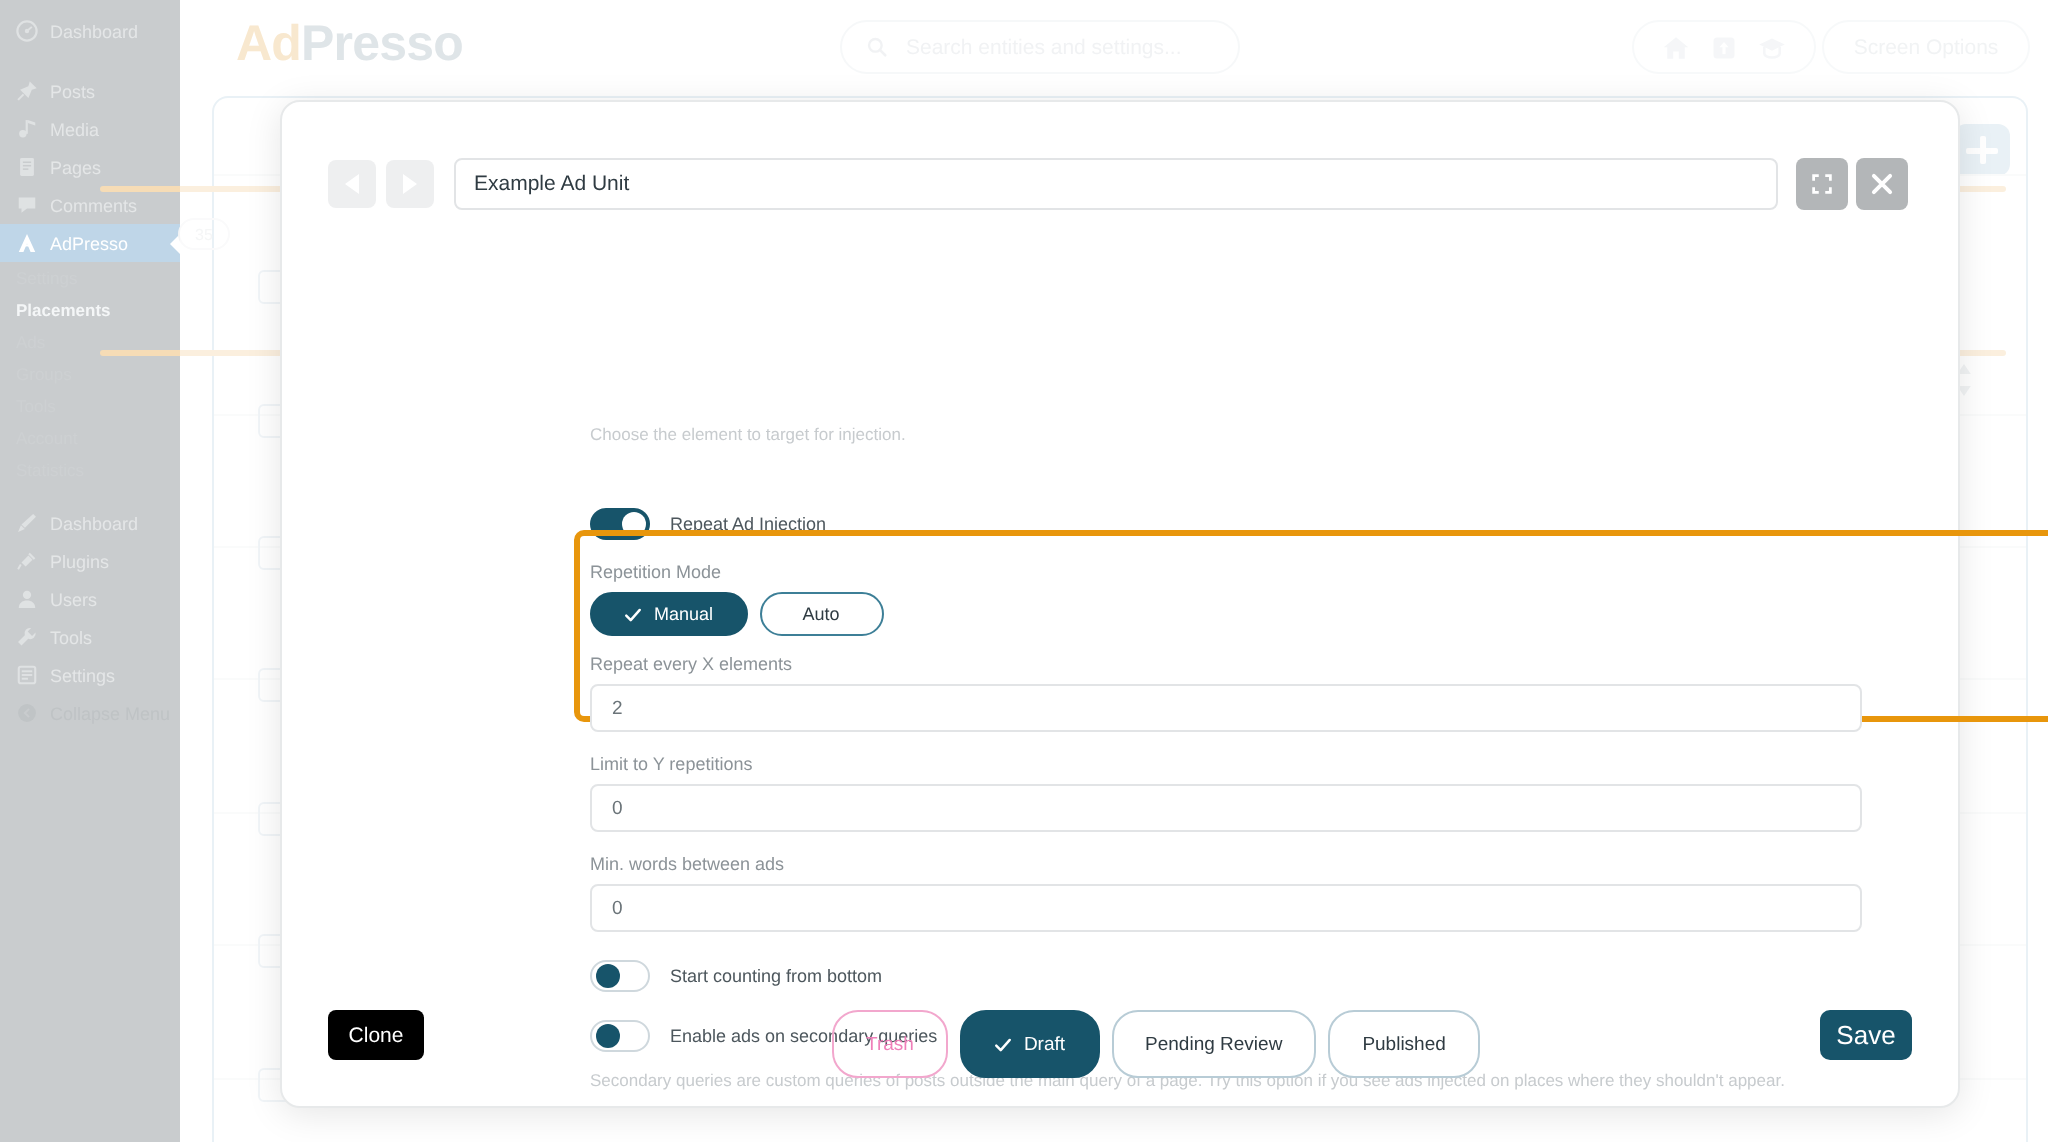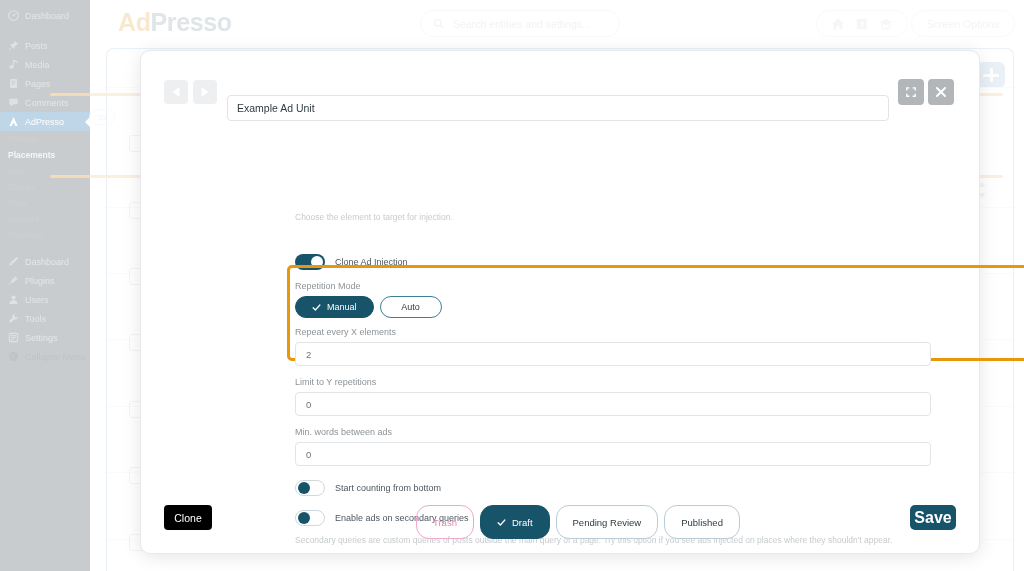--- a/index.html
+++ b/index.html
@@ -115,21 +115,21 @@
   .modal-head { position: relative; height: 68px; }
   .navbtn {
     position: absolute; top: 29px; width: 24px; height: 24px;
     background: #eeeff0; border-radius: 4px;
   }
   .navbtn.prev { left: 23px; } .navbtn.next { left: 52px; }
   .navbtn .tri { position: absolute; left: 50%; top: 50%; transform: translate(-50%,-50%); }
   .tri-l { border-top: 5px solid transparent; border-bottom: 5px solid transparent; border-right: 7px solid #ffffff; }
   .tri-r { border-top: 5px solid transparent; border-bottom: 5px solid transparent; border-left: 7px solid #ffffff; }
   .title-input {
-    position: absolute; left: 86px; top: 44px; width: 662px; height: 26px;
+    position: absolute; left: 86px; top: 28px; width: 662px; height: 26px;
     border: 1px solid #e2e4e6; border-radius: 4px; padding: 0 9px;
     font-size: 10.5px; color: #2f3b42; font-family: "Liberation Sans", sans-serif;
     outline: none; background: #fff;
   }
   .hbtn {
     position: absolute; top: 28px; width: 26px; height: 26px;
     background: #b3b6b8; border-radius: 4px;
   }
   .hbtn.expand { left: 757px; } .hbtn.close { left: 787px; }
   .hbtn svg { position: absolute; left: 50%; top: 50%; transform: translate(-50%,-50%); display: block; }
@@ -189,22 +189,22 @@
   .status-group { position: absolute; left: 275px; top: 14px; display: flex; gap: 6px; }
   .st {
     height: 25px; border-radius: 13px; display: flex; align-items: center;
     justify-content: center; gap: 6px; font-size: 9.5px; padding: 16px 16px;
   }
   .st.trash { border: 1px solid #f2a7cd; color: #ef7fb9; }
   .st.draft { background: #17546a; border: 1px solid #17546a; color: #ffffff; }
   .st.plain { border: 1px solid #b8ccd6; color: #2f3b42; background: #fff; }
   .btn-save {
     position: absolute; right: 23px; top: 14px; width: 46px; height: 25px;
-    background: #17546a; border-radius: 5px; color: #ffffff; font-size: 16px;
-    display: flex; align-items: center; justify-content: center; font-weight: bold;
+    background: #17546a; border-radius: 5px; color: #ffffff; font-size: 13px;
+    display: flex; align-items: center; justify-content: center;
   }
 </style>
 </head>
 <body>
 
 <div id="app">
 
   <div class="wp-sidebar">
     <div class="wp-item">
       <svg class="ic" viewBox="0 0 16 16">
@@ -418,21 +418,21 @@
 
       <div class="fld" style="top:87px;">
         <div class="hint">Choose the element to target for injection.</div>
       </div>
 
       <div class="fld" style="top:135px; left:154px;">
         <div class="toggle-row">
           <div class="toggle on">
               <span class="knob"></span>
             </div>
-          <span class="toggle-label">Clone Ad Injection</span>
+          <span class="toggle-label">Repeat Ad Injection</span>
         </div>
       </div>
 
       <div class="highlight-box"></div>
 
       <div class="fld" style="top:162px;">
         <div class="lbl">Repetition Mode</div>
         <div class="mode-row">
           <div class="mode-btn sel">
             <svg class="chk" viewBox="0 0 16 16">

